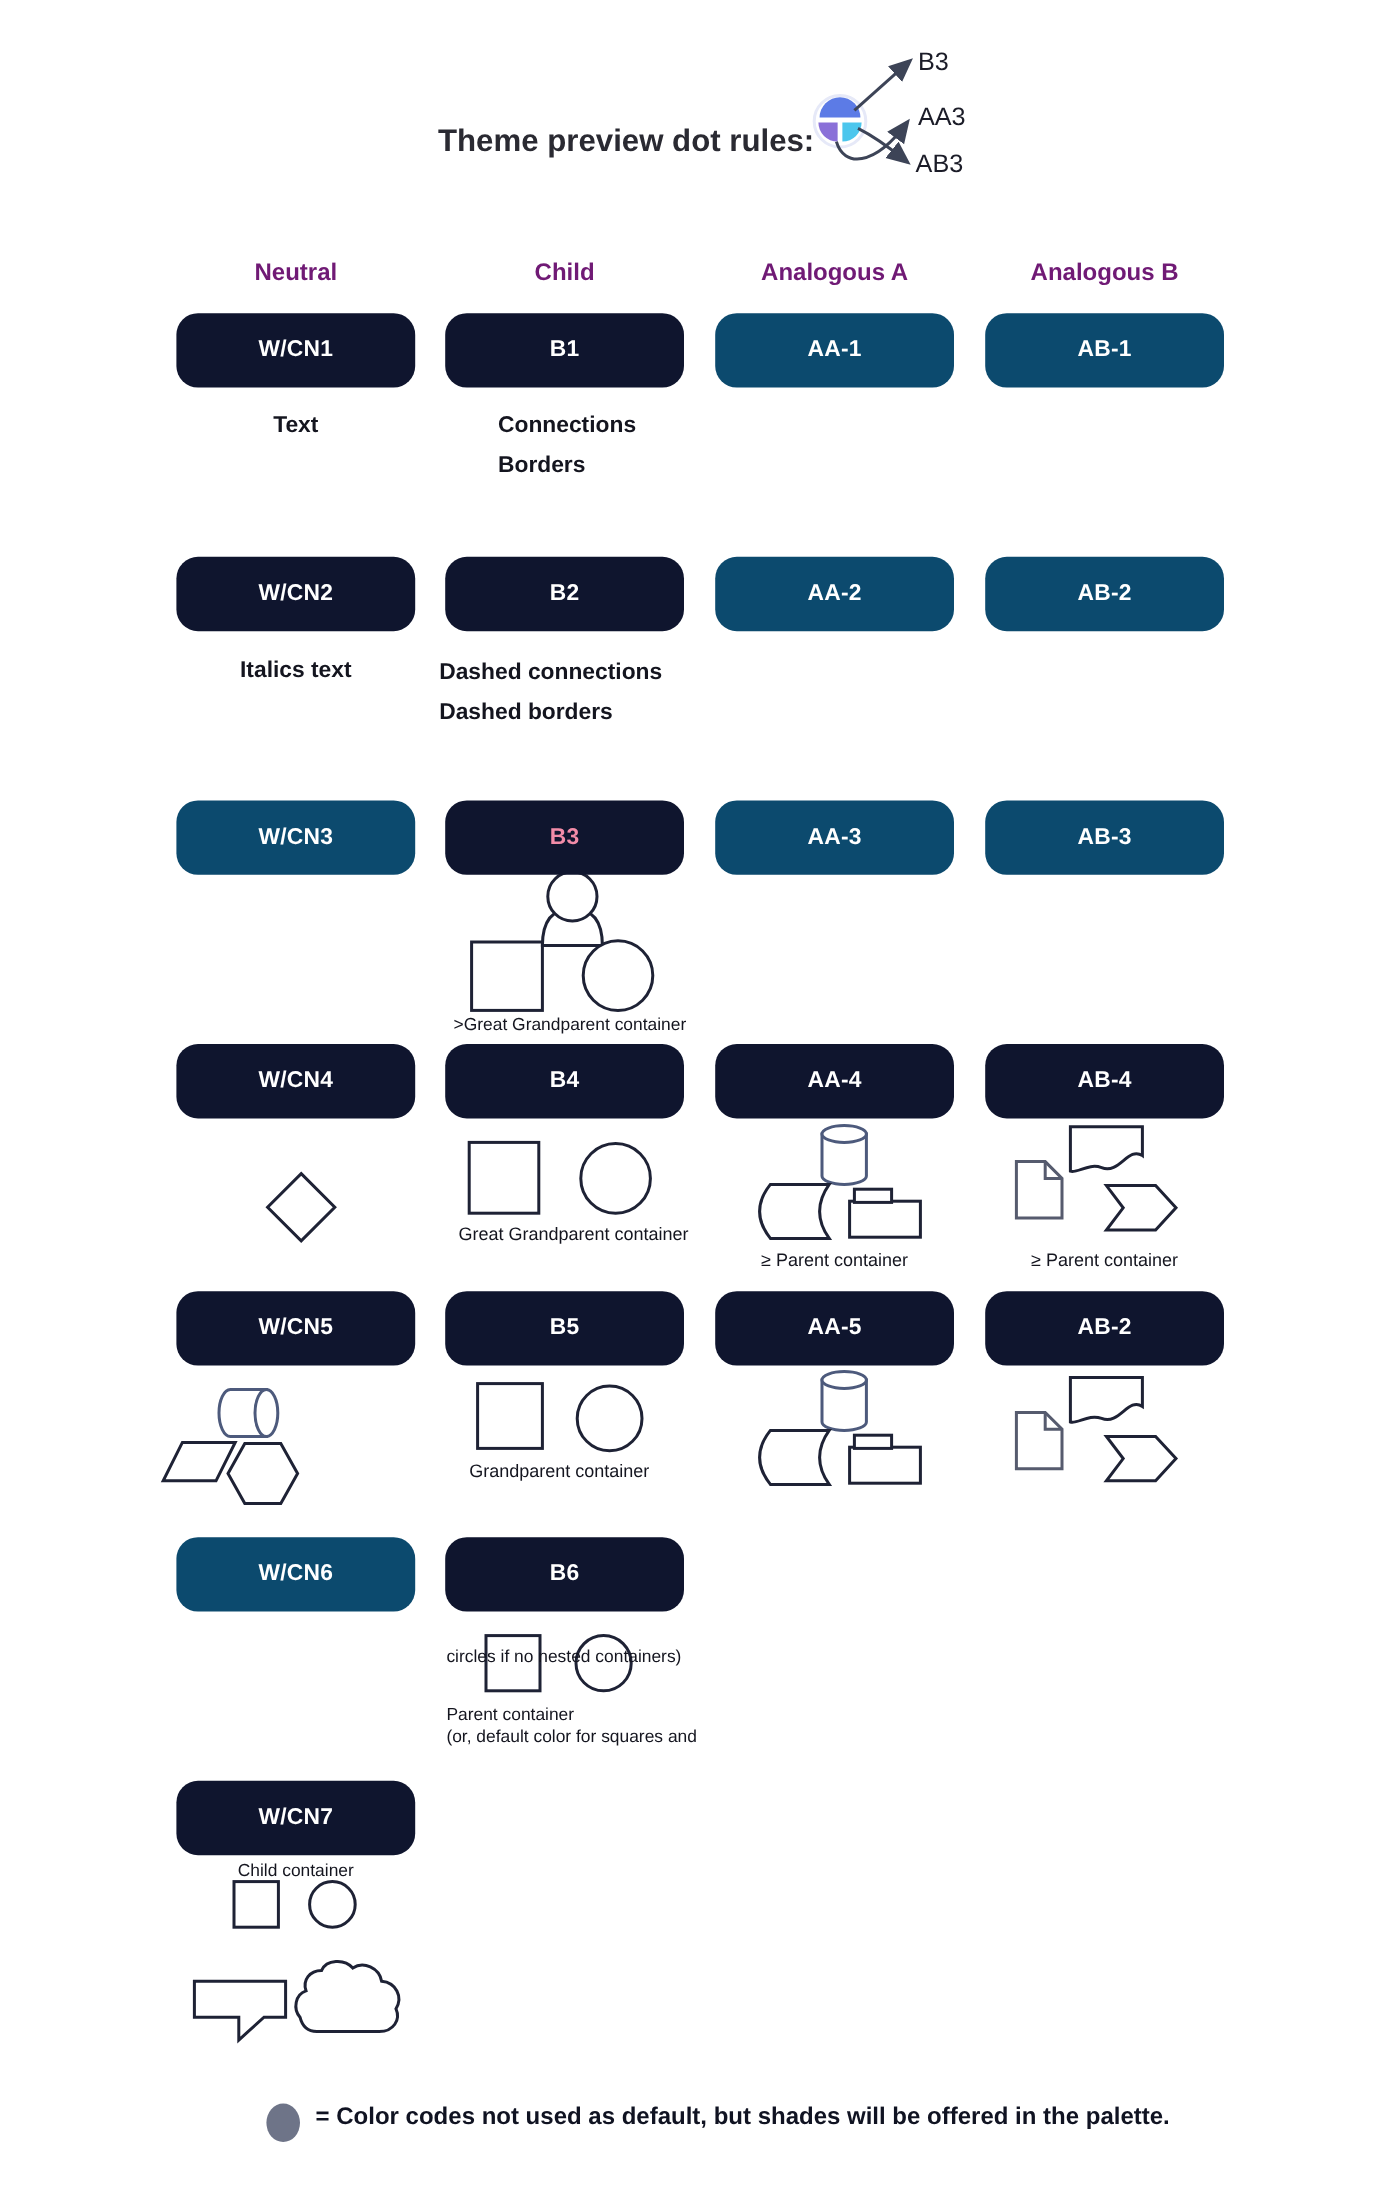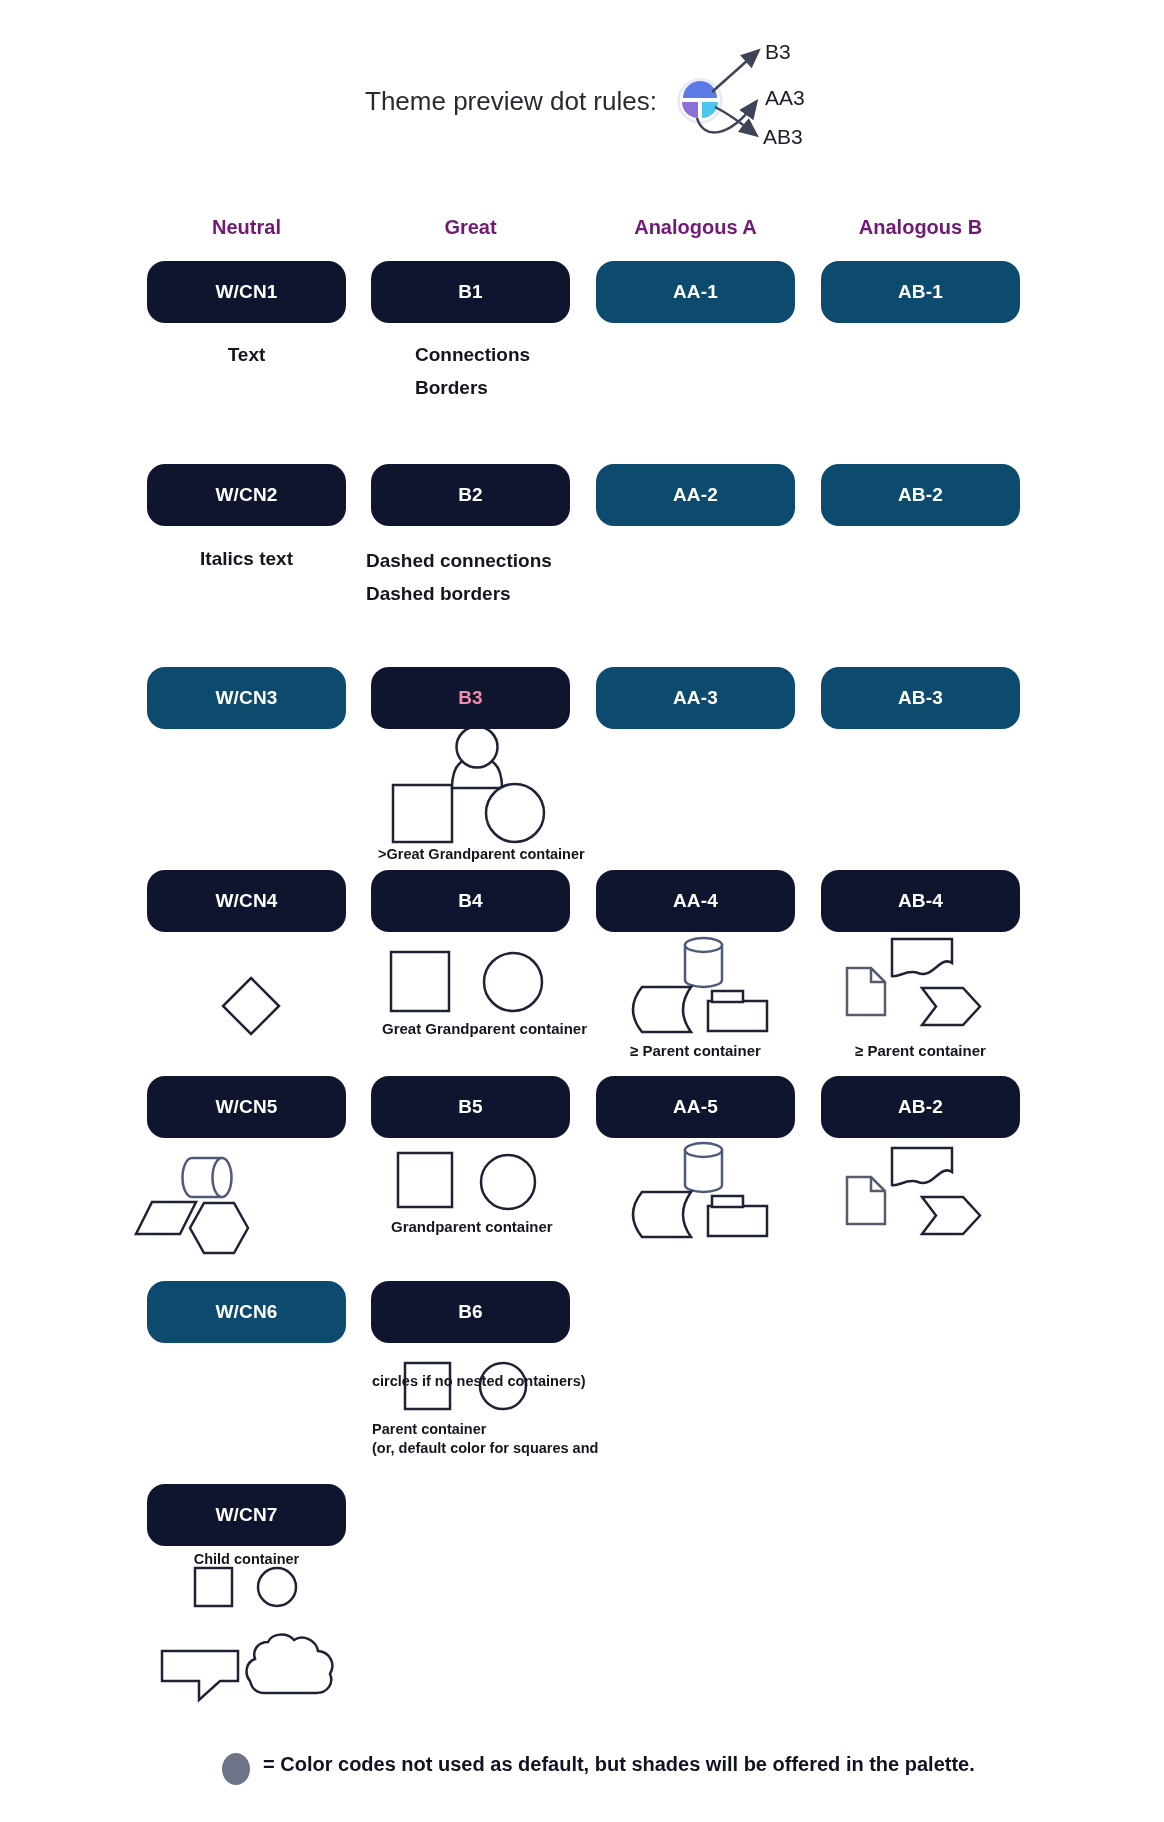--- a/index.html
+++ b/index.html
@@ -1,31 +1,31 @@
 <!DOCTYPE html>
 <html><head>
 <meta charset="utf-8">
 <style>
   html,body{margin:0;padding:0;background:#ffffff;}
   #canvas{position:relative;width:1164px;height:1822px;background:#ffffff;overflow:hidden;
           font-family:"Liberation Sans","DejaVu Sans",sans-serif;}
   .abs{position:absolute;}
-  #title{left:365px;top:86px;font-size:26px;font-weight:400;color:#2a2a32;}
+  #title{left:365px;top:102px;font-size:26px;font-weight:700;color:#2a2a32;}
   .dot-label{font-size:21px;font-weight:400;color:#1b1c28;}
   .colhead{top:216px;width:199px;text-align:center;font-size:20px;font-weight:700;color:#701a75;}
   .swatch{width:199px;height:62px;border-radius:18px;display:flex;align-items:center;justify-content:center;}
   .swatch span{font-size:19px;font-weight:700;color:#ffffff;letter-spacing:.2px;}
   .navy{background:#0f152e;}
   .slate{background:#0c4a6e;}
   .pink span{color:#f28ca8;}
   .c0{left:147px}.c1{left:371px}.c2{left:596px}.c3{left:821px}
   .r0{top:261px}.r1{top:464px}.r2{top:667px}.r3{top:870px}.r4{top:1076px}.r5{top:1281px}.r6{top:1484px}
   .cap{font-size:19px;font-weight:700;color:#14151f;}
   .cap-c{width:199px;text-align:center;}
-  .cap-sm{font-size:14.5px;font-weight:700;color:#14151f;}
+  .cap-sm{font-size:14.5px;font-weight:400;color:#14151f;}
   #legend-text{left:263px;top:1753px;font-size:20px;font-weight:700;color:#101322;}
   svg{position:absolute;left:0;top:0;}
 </style>
 </head>
 <body>
 
 <div id="canvas">
 
   <svg width="1164" height="1822" viewBox="0 0 1164 1822">
     <defs>
@@ -108,21 +108,21 @@
     <ellipse cx="236" cy="1769" rx="14" ry="16" fill="#6e7488"></ellipse>
   </svg>
 
   <div id="title" class="abs">Theme preview dot rules:</div>
 
   <div class="abs dot-label" style="left:765px;top:40px;">B3</div>
   <div class="abs dot-label" style="left:765px;top:86px;">AA3</div>
   <div class="abs dot-label" style="left:763px;top:125px;">AB3</div>
 
   <div class="abs colhead c0">Neutral</div>
-  <div class="abs colhead c1">Great</div>
+  <div class="abs colhead c1">Child</div>
   <div class="abs colhead c2">Analogous A</div>
   <div class="abs colhead c3">Analogous B</div>
 
   <div class="abs swatch navy r0 c0">
       <span>W/CN1</span>
     </div>
   <div class="abs swatch navy r0 c1">
       <span>B1</span>
     </div>
   <div class="abs swatch slate r0 c2">

